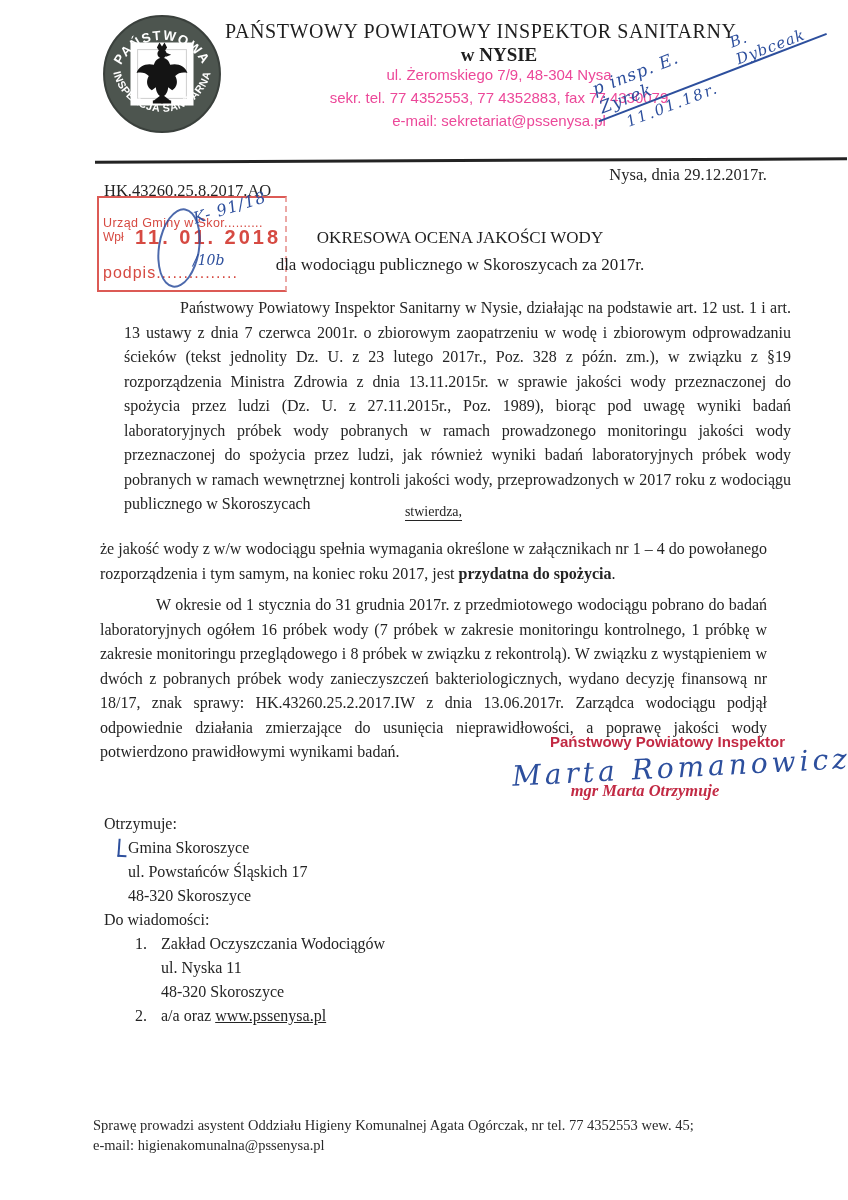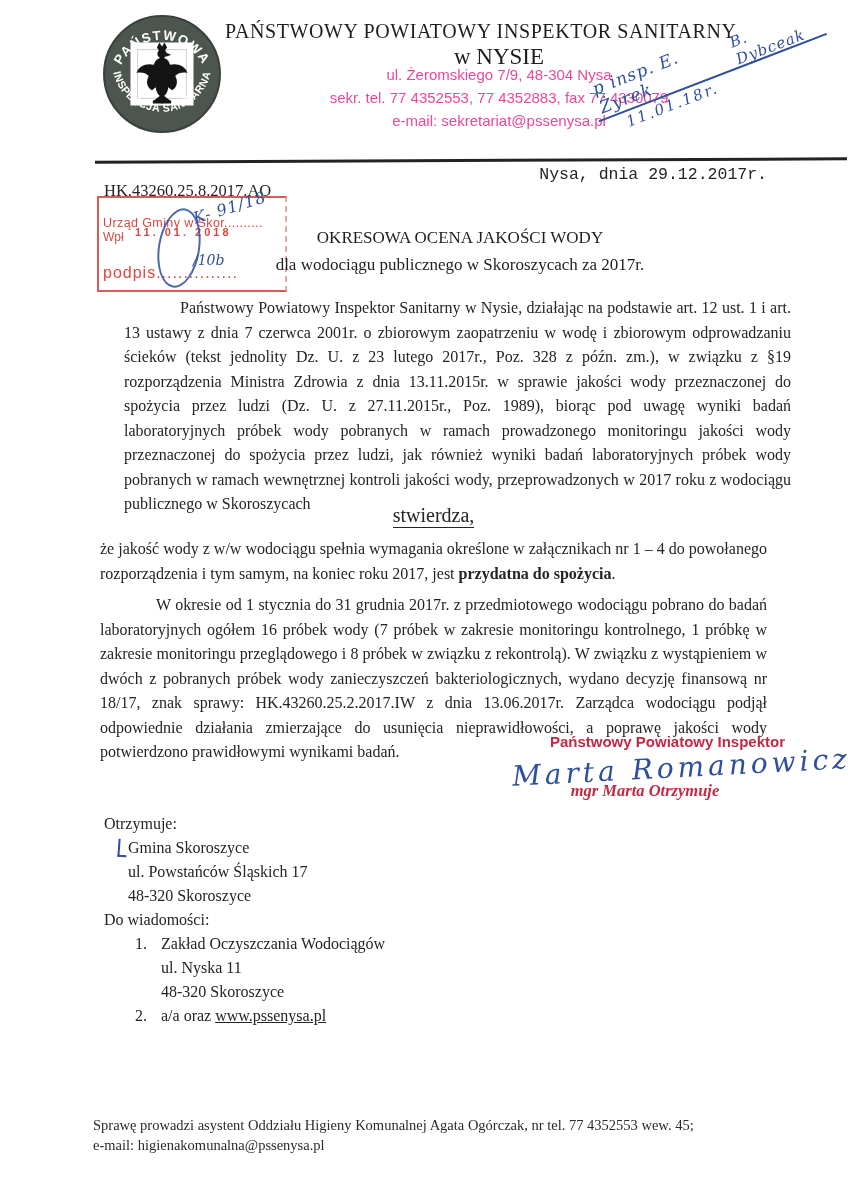--- a/index.html
+++ b/index.html
@@ -6,58 +6,58 @@
   .page{
     position:relative;width:848px;height:1200px;background:#ffffff;
     margin:0 auto;overflow:hidden;
     font-family:"Liberation Serif", serif;color:#242424;
   }
   .abs{position:absolute;}
   
   .logo{left:101px;top:13px;width:122px;height:122px;}
   .org-line1{left:225px;top:20px;width:548px;text-align:left;
     font-size:20px;letter-spacing:0.6px;color:#1e1e1e;}
-  .org-line2{left:225px;top:44px;width:548px;text-align:center;font-size:23px;color:#1e1e1e;}
+  .org-line2{left:225px;top:44px;width:548px;text-align:center;font-size:19px;color:#1e1e1e;font-weight:bold;}
   .contact{left:225px;width:548px;text-align:center;
     font-family:"Liberation Sans", sans-serif;font-size:15px;color:#ec4899;}
   .contact1{top:66px;}
   .contact2{top:89px;}
   .contact3{top:112px;}
   
   .hand{color:#2d4f9d;font-style:italic;font-family:"DejaVu Serif", serif;}
   .hw-top{left:606px;top:78px;width:244px;transform:rotate(-21deg);transform-origin:left bottom;}
   .hw-top-row1{display:flex;justify-content:space-between;align-items:flex-end;
     border-bottom:2.5px solid #2d4f9d;padding:0 2px 1px 6px;}
   .hw-top-a{font-size:17px;letter-spacing:1px;}
   .hw-top-b{font-size:15px;letter-spacing:1px;transform:translateY(3px);}
   .hw-top-row2{font-size:15px;letter-spacing:2px;padding-left:26px;padding-top:1px;}
   
   .rule{left:95px;top:159px;width:752px;height:3px;background:#232323;transform:rotate(-0.25deg);}
-  .date-line{left:100px;top:165px;width:667px;text-align:right;font-size:16.5px;font-family:Liberation Mono, monospace;}
+  .date-line{left:100px;top:165px;width:667px;text-align:right;font-size:16.5px;}
   .ref-line{left:104px;top:181px;font-size:16.5px;}
   
   .stamp{left:97px;top:196px;width:186px;height:92px;
     border:2px solid rgba(214,62,56,.85);border-right:2px dashed rgba(214,62,56,.45);
     color:#d64a42;font-family:"Liberation Sans", sans-serif;}
   .stamp-l1{position:absolute;left:4px;top:18px;font-size:12.5px;letter-spacing:0.4px;white-space:nowrap;}
   .stamp-l2{position:absolute;left:4px;top:32px;font-size:12px;}
-  .stamp-date{position:absolute;left:36px;top:28px;font-size:11px;font-weight:bold;letter-spacing:3px;}
+  .stamp-date{position:absolute;left:36px;top:28px;font-size:20px;font-weight:bold;letter-spacing:3px;}
   .stamp-l3{position:absolute;left:4px;top:66px;font-size:16px;letter-spacing:1px;}
   .stamp-kref{left:192px;top:198px;font-size:16px;letter-spacing:1px;transform:rotate(-17deg);}
   .stamp-loop{left:158px;top:208px;width:38px;height:76px;border:2.5px solid rgba(45,79,157,.85);
     border-radius:50%;transform:rotate(9deg);}
   .stamp-sig{left:193px;top:252px;font-size:14px;}
   
   .title{left:130px;top:224px;width:660px;text-align:center;line-height:27px;
     font-size:17px;color:#1f1f1f;}
   
   .body-par{left:100px;width:667px;font-size:16px;line-height:24.5px;
     text-align:justify;color:#242424;}
   .p1{top:296px;text-indent:56px;margin-left:24px;}
-  .stwierdza{left:100px;top:504px;width:667px;text-align:center;font-size:20px;}
+  .stwierdza{left:100px;top:504px;width:667px;text-align:center;font-size:14px;}
   .stwierdza span{border-bottom:1.5px solid #242424;padding-bottom:1px;}
   .p2{top:537px;}
   .p3{top:593px;text-indent:56px;}
   .bold{font-weight:bold;margin-top:44px;}
   
   .sig-stamp{left:505px;top:733px;width:280px;text-align:right;color:#c22a44;
     font-family:"Liberation Sans", sans-serif;font-weight:bold;font-size:15px;line-height:18px;}
   .sig-hand{left:512px;top:752px;width:300px;font-size:28px;letter-spacing:4px;
     transform:rotate(-3deg);white-space:nowrap;}
   .sig-name{left:505px;top:781px;width:280px;text-align:center;color:#c22a44;

